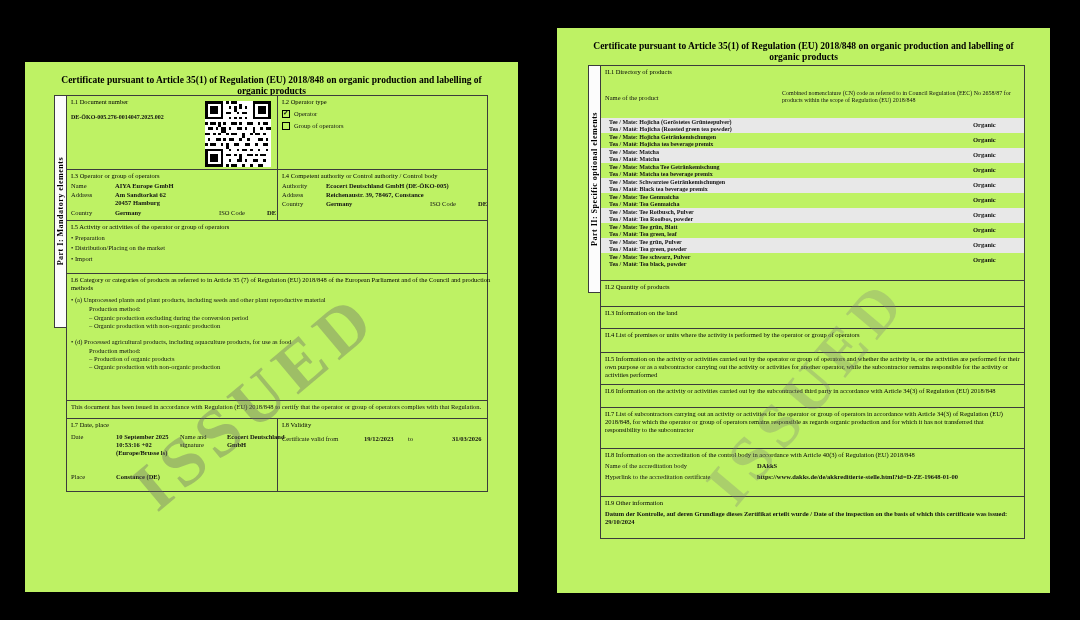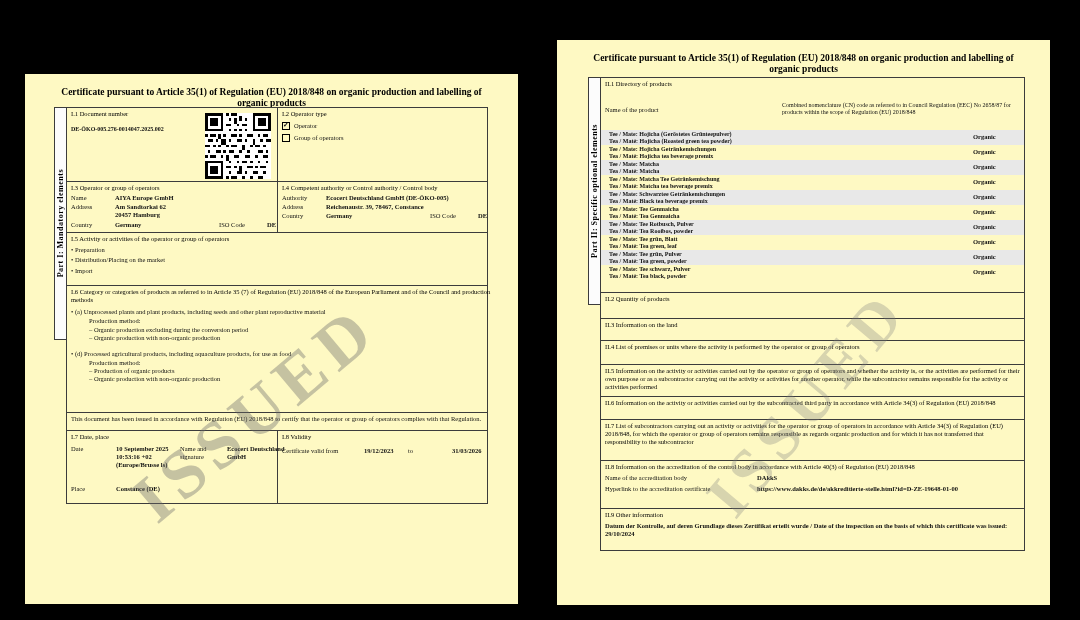--- a/index.html
+++ b/index.html
@@ -1,20 +1,20 @@
 <!DOCTYPE html>
 <html><head>
 <meta charset="utf-8">
 <style>
   html,body{margin:0;padding:0;}
   body{
     width:1080px;height:620px;background:#000;position:relative;overflow:hidden;
     font-family:"Liberation Serif", serif;color:#111;
   }
-  .page{position:absolute;background:#fef9c3;box-shadow:0 0 4px rgba(0,0,0,.6);margin-top:12px;}
+  .page{position:absolute;background:#bef264;box-shadow:0 0 4px rgba(0,0,0,.6);}
   #page1{left:25px;top:62px;width:493px;height:530px;}
   #page2{left:557px;top:28px;width:493px;height:565px;}
   .title{
     position:absolute;left:20px;right:20px;text-align:center;
     font-weight:bold;font-size:9.5px;line-height:1.15;color:#000;
   }
   #page1 .title{top:13px;}
   #page2 .title{top:13px;}
   .tbl{position:absolute;}
   #page1 .tbl{left:29px;top:33px;width:434px;height:402px;}

